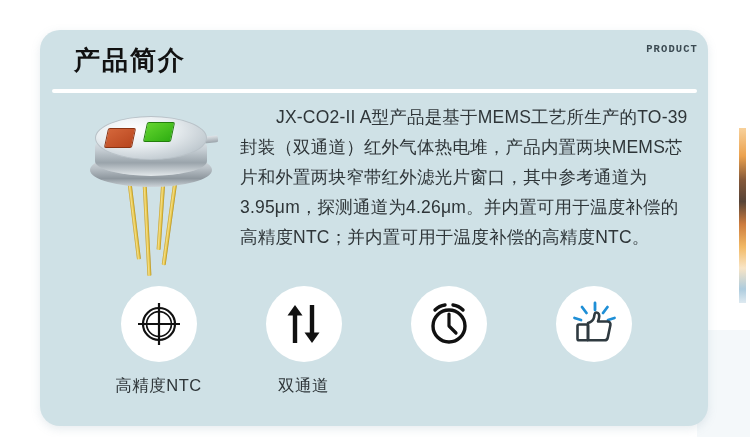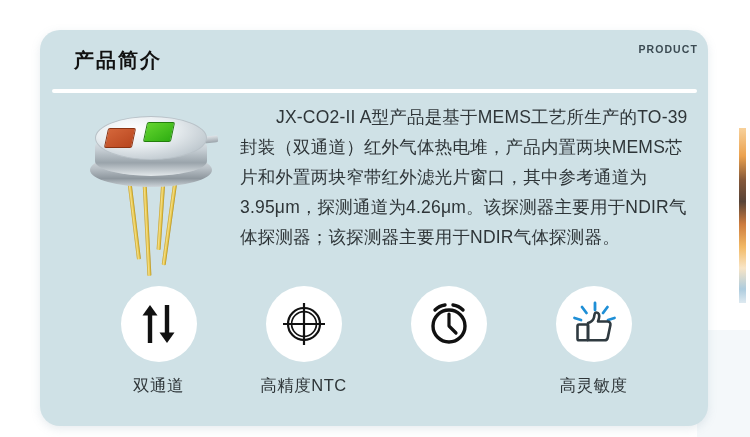--- a/index.html
+++ b/index.html
@@ -59,40 +59,40 @@
   #panel-header {
     position: absolute;
     left: 0; top: 0;
     width: 668px;
     height: 66px;
   }
   #page-title {
     position: absolute;
     left: 34px;
     top: 10px;
-    font-size: 20px;
+    font-size: 26px;
     font-weight: bold;
     color: #111111;
     letter-spacing: 2px;
     line-height: 40px;
     white-space: nowrap;
   }
   #header-subtitle {
     position: absolute;
     right: 10px;
     top: 12px;
     width: 230px;
     text-align: right;
     font-size: 10.5px;
     font-weight: bold;
     color: #3b4a52;
     letter-spacing: 1.1px;
     line-height: 15px;
   }
-  #header-subtitle span { display: block; }
+  #header-subtitle span { display: block; font-family: Liberation Mono, monospace; }
   #title-divider {
     position: absolute;
     left: 12px;
     top: 59px;
     width: 645px;
     height: 4px;
     background: #ffffff;
     border-radius: 2px;
   }
 
@@ -256,47 +256,47 @@
       <div class="pin" id="pin3"></div>
       <div class="pin" id="pin4"></div>
       <div id="can-tab"></div>
       <div id="can-flange"></div>
       <div id="can-body"></div>
       <div id="can-top"></div>
       <div class="filter-window" id="filter-red"></div>
       <div class="filter-window" id="filter-green"></div>
     </div>
 
-    <div id="product-description">JX-CO2-II A型产品是基于MEMS工艺所生产的TO-39封装（双通道）红外气体热电堆，产品内置两块MEMS芯片和外置两块窄带红外滤光片窗口，其中参考通道为3.95μm，探测通道为4.26μm。该探测器主要用于NDIR气体探测器；该探测器主要用于NDIR气体探测器。</div>
+    <div id="product-description">JX-CO2-II A型产品是基于MEMS工艺所生产的TO-39封装（双通道）红外气体热电堆，产品内置两块MEMS芯片和外置两块窄带红外滤光片窗口，其中参考通道为3.95μm，探测通道为4.26μm。并内置可用于温度补偿的高精度NTC；并内置可用于温度补偿的高精度NTC。</div>
   </div>
 
   <div id="feature-row">
+
+    <div class="feature-item">
+      <div class="feature-circle">
+        <svg width="48" height="48" viewBox="0 0 48 48">
+          <circle cx="24" cy="24" r="16" stroke="#111" stroke-width="2.2" fill="none"></circle>
+          <circle cx="24" cy="24" r="12.4" stroke="#111" stroke-width="1.7" fill="none"></circle>
+          <path d="M24 3 L24 45" stroke="#111" stroke-width="2.2"></path>
+          <path d="M3 24 L45 24" stroke="#111" stroke-width="2.2"></path>
+        </svg>
+      </div>
+      <div class="feature-label">高精度NTC</div>
+    </div>
 
     <div class="feature-item">
       <div class="feature-circle">
         <svg width="46" height="46" viewBox="0 0 46 46">
           <path d="M14 42 L14 11" stroke="#111" stroke-width="4.4" fill="none"></path>
           <path d="M14 4 L21.5 14.5 L6.5 14.5 Z" fill="#111"></path>
           <path d="M31 4 L31 35" stroke="#111" stroke-width="4.4" fill="none"></path>
           <path d="M31 42 L38.5 31.5 L23.5 31.5 Z" fill="#111"></path>
         </svg>
       </div>
       <div class="feature-label">双通道</div>
-    </div>
-
-    <div class="feature-item">
-      <div class="feature-circle">
-        <svg width="48" height="48" viewBox="0 0 48 48">
-          <circle cx="24" cy="24" r="16" stroke="#111" stroke-width="2.2" fill="none"></circle>
-          <circle cx="24" cy="24" r="12.4" stroke="#111" stroke-width="1.7" fill="none"></circle>
-          <path d="M24 3 L24 45" stroke="#111" stroke-width="2.2"></path>
-          <path d="M3 24 L45 24" stroke="#111" stroke-width="2.2"></path>
-        </svg>
-      </div>
-      <div class="feature-label">高精度NTC</div>
     </div>
 
     <div class="feature-item">
       <div class="feature-circle">
         <svg width="48" height="48" viewBox="0 0 48 48">
           <circle cx="24" cy="26" r="16" stroke="#111" stroke-width="3.4" fill="none"></circle>
           <path d="M10 10 A 17 17 0 0 1 20 5" stroke="#111" stroke-width="3.4" fill="none" stroke-linecap="round"></path>
           <path d="M38 10 A 17 17 0 0 0 28 5" stroke="#111" stroke-width="3.4" fill="none" stroke-linecap="round"></path>
           <path d="M24 14 L24 26 L31 33" stroke="#111" stroke-width="3.2" fill="none" stroke-linecap="round" stroke-linejoin="round"></path>
         </svg>
@@ -310,17 +310,16 @@
             <path d="M26 11 L26 4"></path>
             <path d="M17.5 14 L13 8"></path>
             <path d="M34 14 L38.5 8"></path>
             <path d="M12 21 L5.5 19"></path>
             <path d="M39 21 L45.5 19"></path>
           </g>
           <path d="M19 24 C19 24 24 22.5 25 18.5 C25.6 16 25 13.5 27.5 13.5 C30 13.5 30.6 16.5 30 19 C29.6 20.8 29 22.5 29 22.5 L38.5 22.5 C40.5 22.5 41.8 24 41.4 26 L38.8 38.5 C38.5 40.2 37.2 41.3 35.5 41.3 L19 41.3 Z" stroke="#2f3a40" stroke-width="2.6" fill="none" stroke-linejoin="round"></path>
           <rect x="8.5" y="25.5" width="10.5" height="15.8" rx="1.6" stroke="#2f3a40" stroke-width="2.6" fill="none"></rect>
         </svg>
       </div>
-      <div class="feature-label">高灵敏度</div>
     </div>
 
   </div>
 </div>
 
 </body></html>

